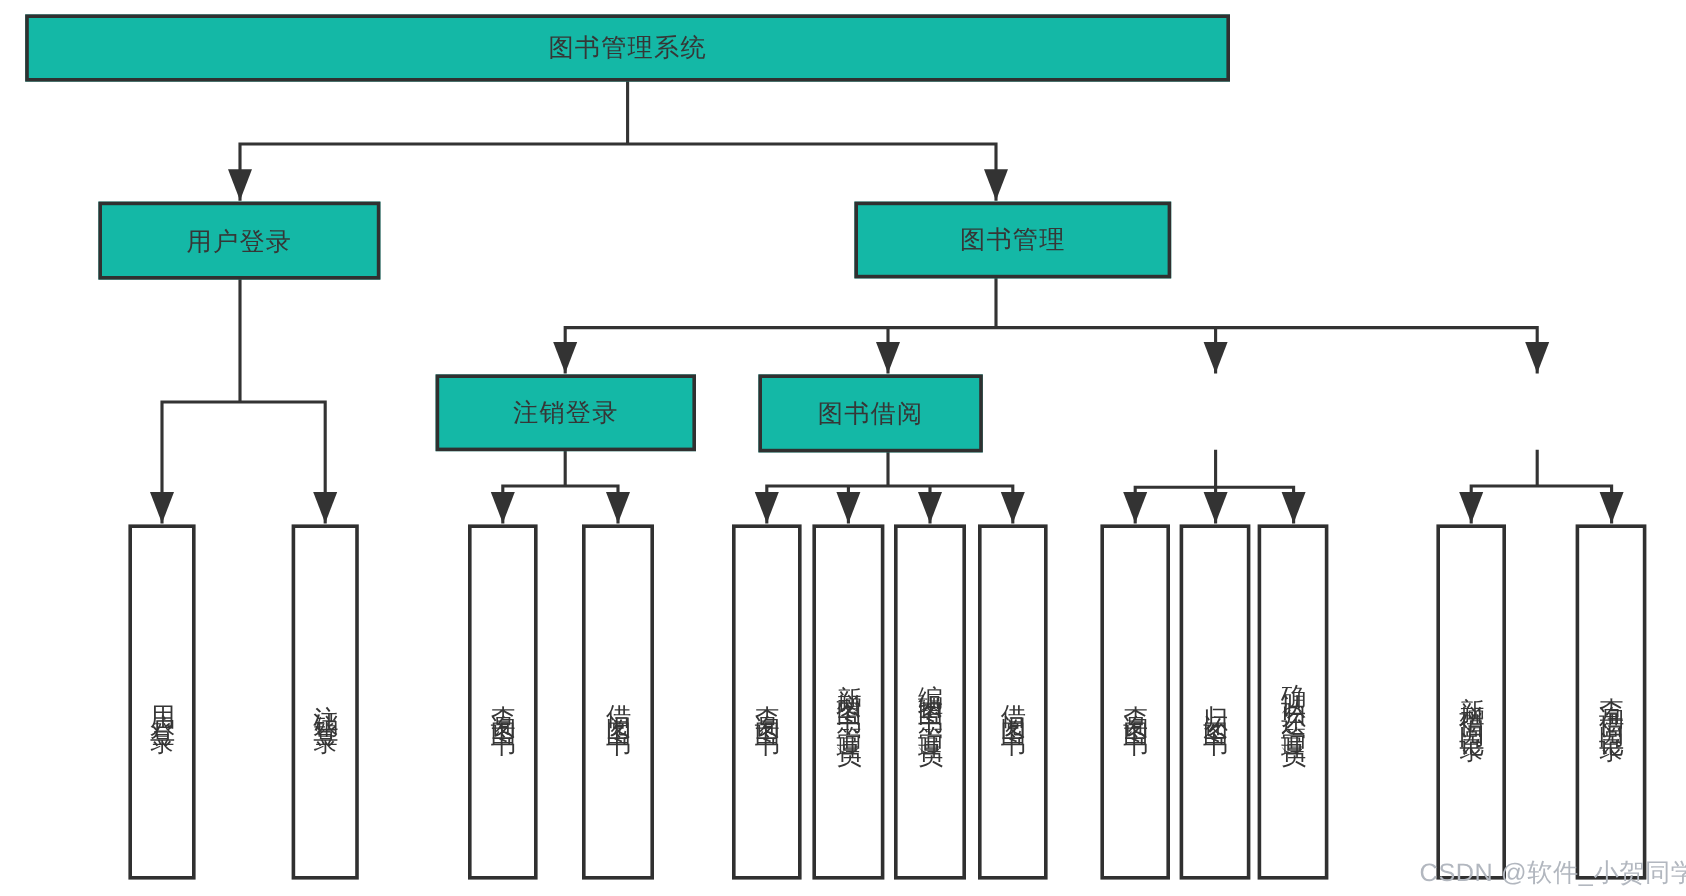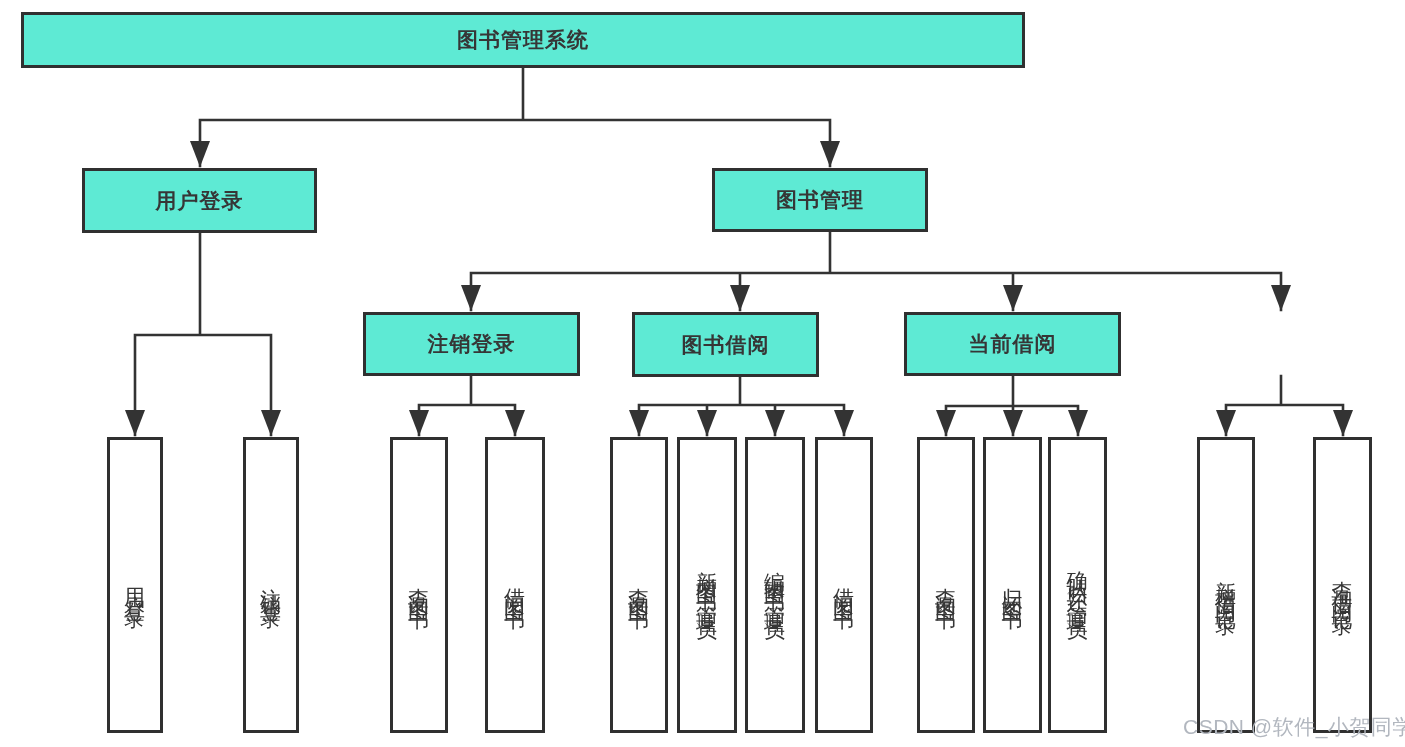--- a/index.html
+++ b/index.html
@@ -1,23 +1,23 @@
 <!DOCTYPE html>
 <html><head>
 <meta charset="utf-8">
 <style>
   html,body{margin:0;padding:0;background:#ffffff;}
   .canvas{
     position:relative;width:1405px;height:747px;background:#ffffff;
     font-family:"Liberation Sans","DejaVu Sans",sans-serif;overflow:hidden;
   }
   .hbox{
-    position:absolute;box-sizing:border-box;background:#5eead4;
+    position:absolute;box-sizing:border-box;background:#14b8a6;
     border:3px solid #303030;display:flex;align-items:center;justify-content:center;
-    font-size:21px;color:#363636;letter-spacing:1px;z-index:2;font-weight:bold;
+    font-size:21px;color:#363636;letter-spacing:1px;z-index:2;
   }
   .vbox{
     position:absolute;top:437px;height:296px;box-sizing:border-box;background:#ffffff;
     border:3px solid #303030;display:flex;align-items:center;justify-content:center;z-index:2;
   }
   .vtext{
     writing-mode:vertical-rl;text-orientation:mixed;
     font-size:21px;line-height:1;letter-spacing:7px;color:#363636;white-space:nowrap;
   }
   .connectors{position:absolute;left:0;top:0;z-index:1;pointer-events:none;}
@@ -74,32 +74,29 @@
     </g>
   </svg>
 
   <div class="hbox" style="left:21px;top:12px;width:1004px;height:56px;">
     <span>图书管理系统</span>
   </div>
 
   <div class="hbox" style="left:82px;top:168px;width:235px;height:65px;">
     <span>用户登录</span>
   </div>
-  <div class="hbox" style="left:712px;top:168px;width:216px;height:64px;">
+  <div class="hbox" style="left:712px;top:168px;width:264px;height:64px;">
     <span>图书管理</span>
   </div>
 
   <div class="hbox" style="left:363px;top:312px;width:217px;height:64px;">
     <span>注销登录</span>
   </div>
   <div class="hbox" style="left:632px;top:312px;width:187px;height:65px;">
     <span>图书借阅</span>
-  </div>
-  <div class="hbox" style="left:904px;top:312px;width:217px;height:64px;">
-    <span>当前借阅</span>
   </div>
 
   <div class="vbox" style="left:107px;width:56px;">
     <span class="vtext">用户登录</span>
   </div>
   <div class="vbox" style="left:243px;width:56px;">
     <span class="vtext">注销登录</span>
   </div>
 
   <div class="vbox" style="left:390px;width:58px;">

